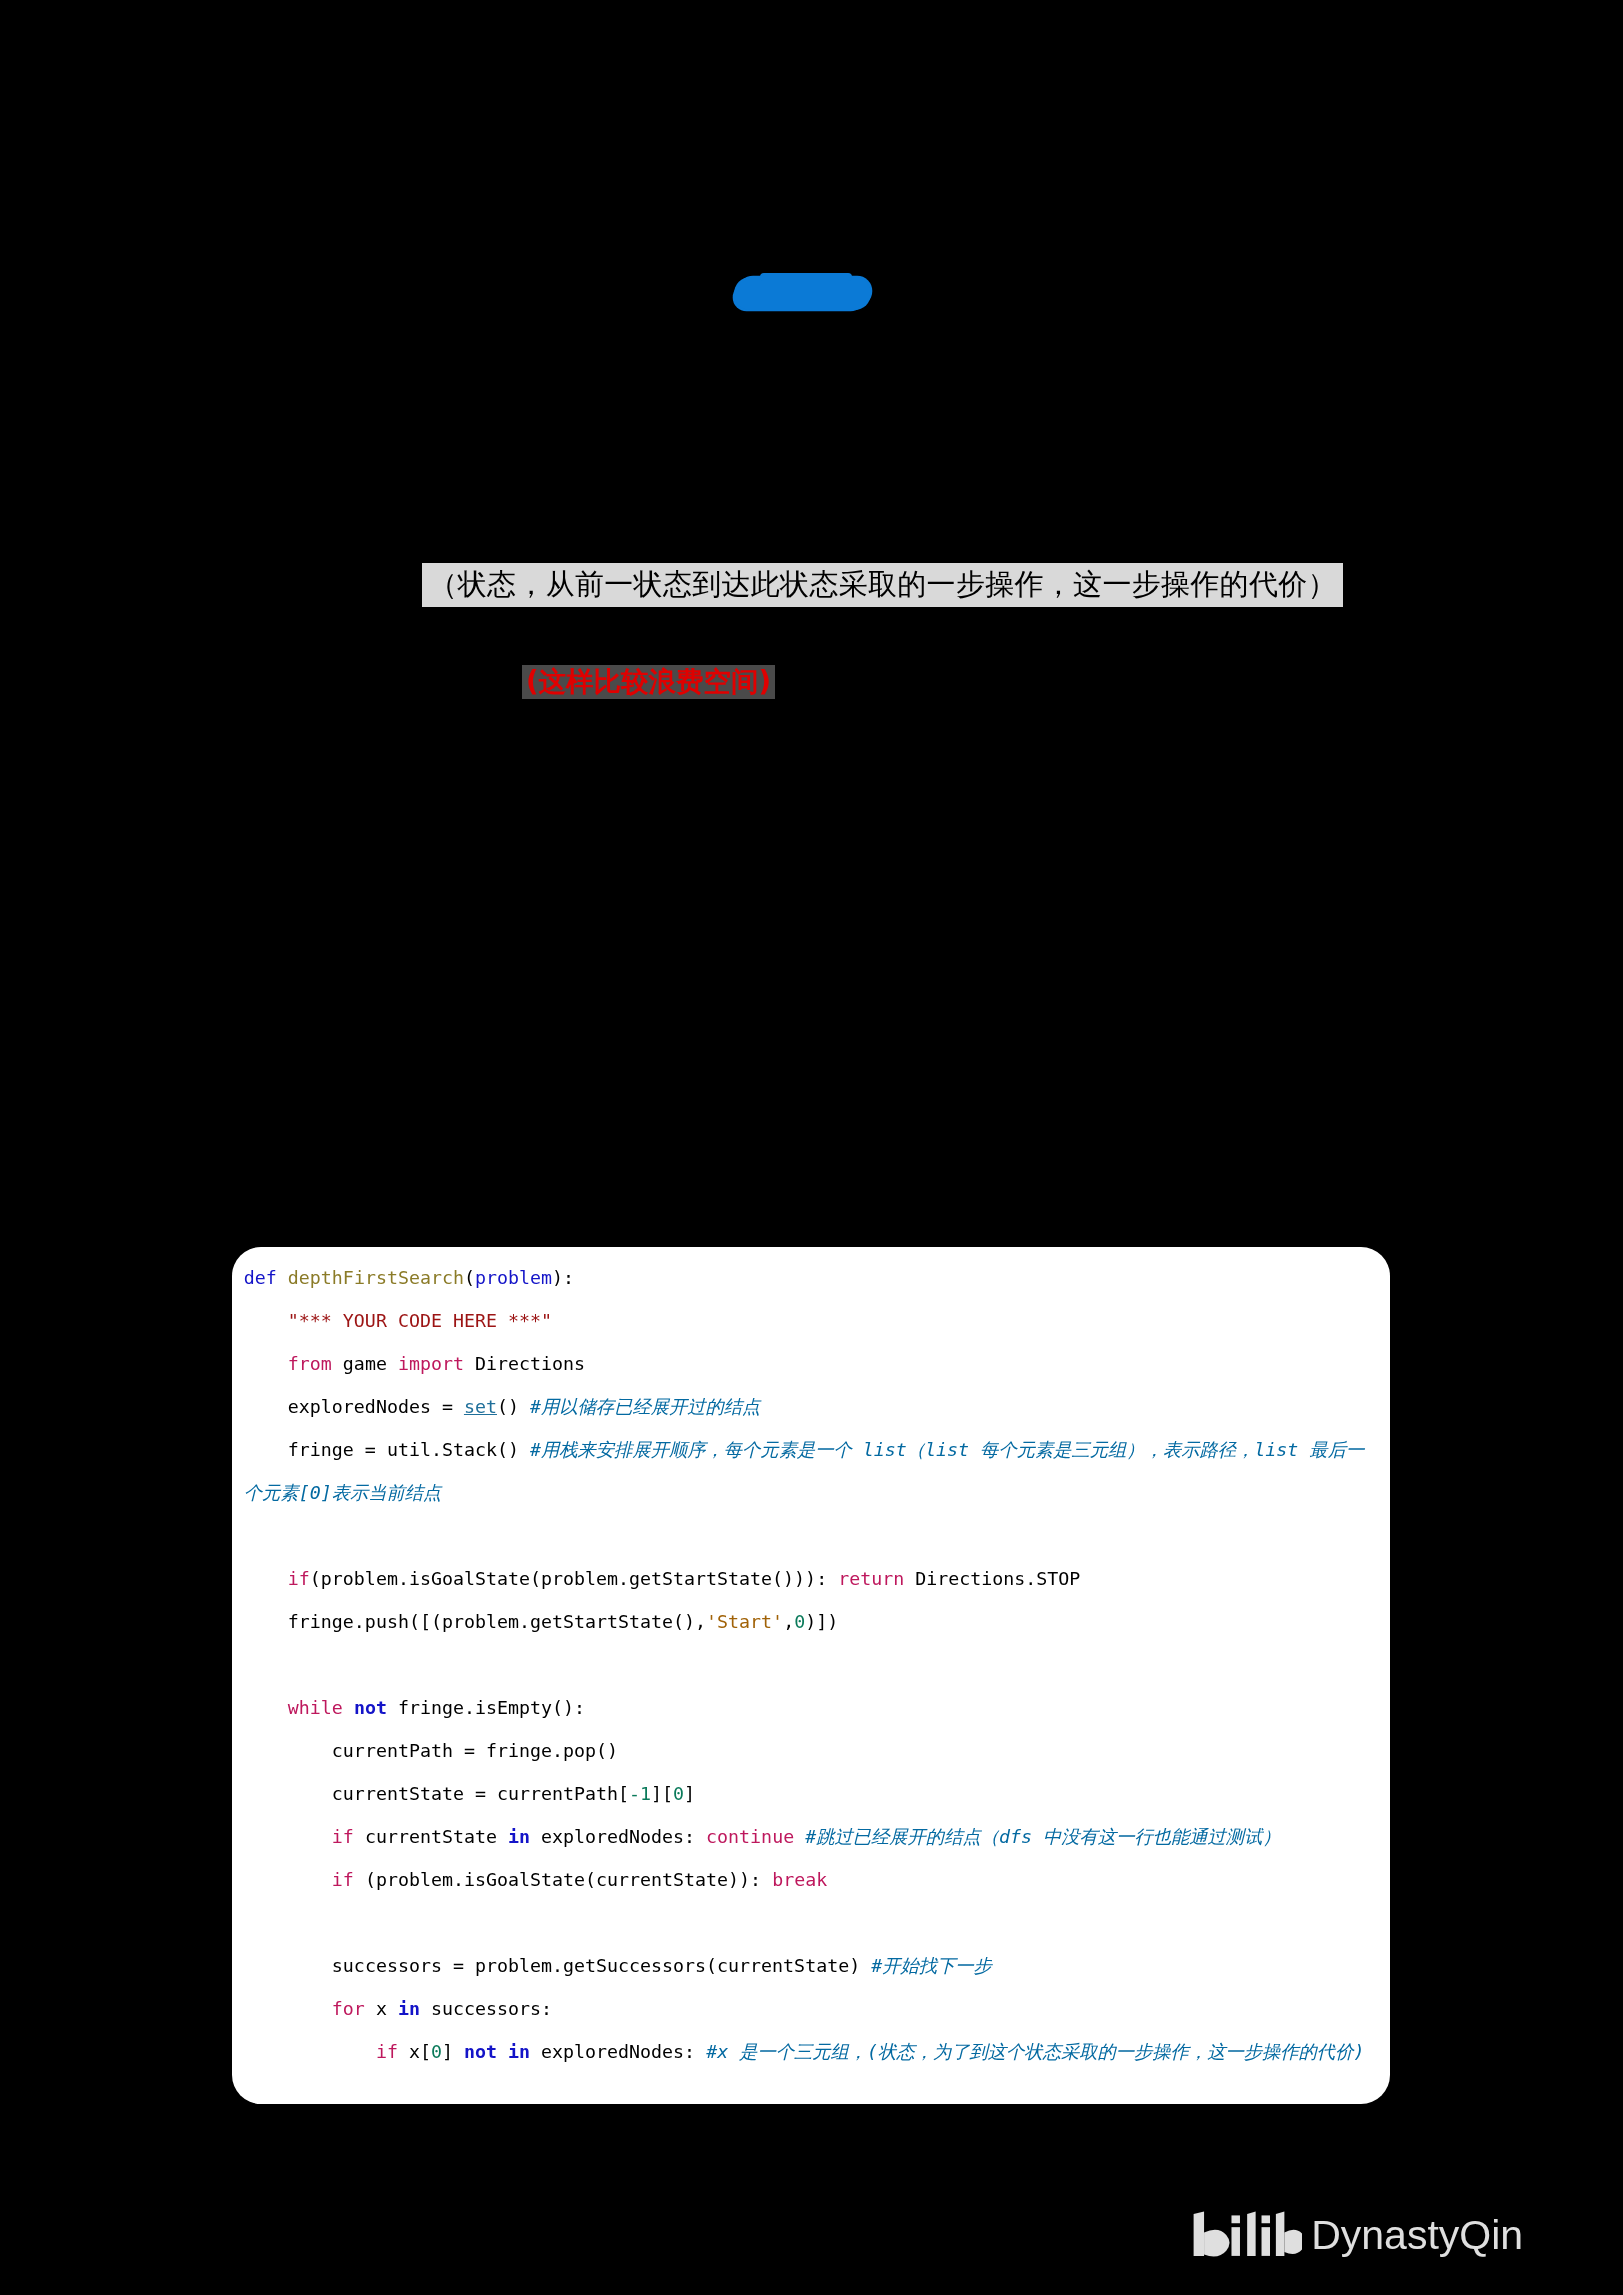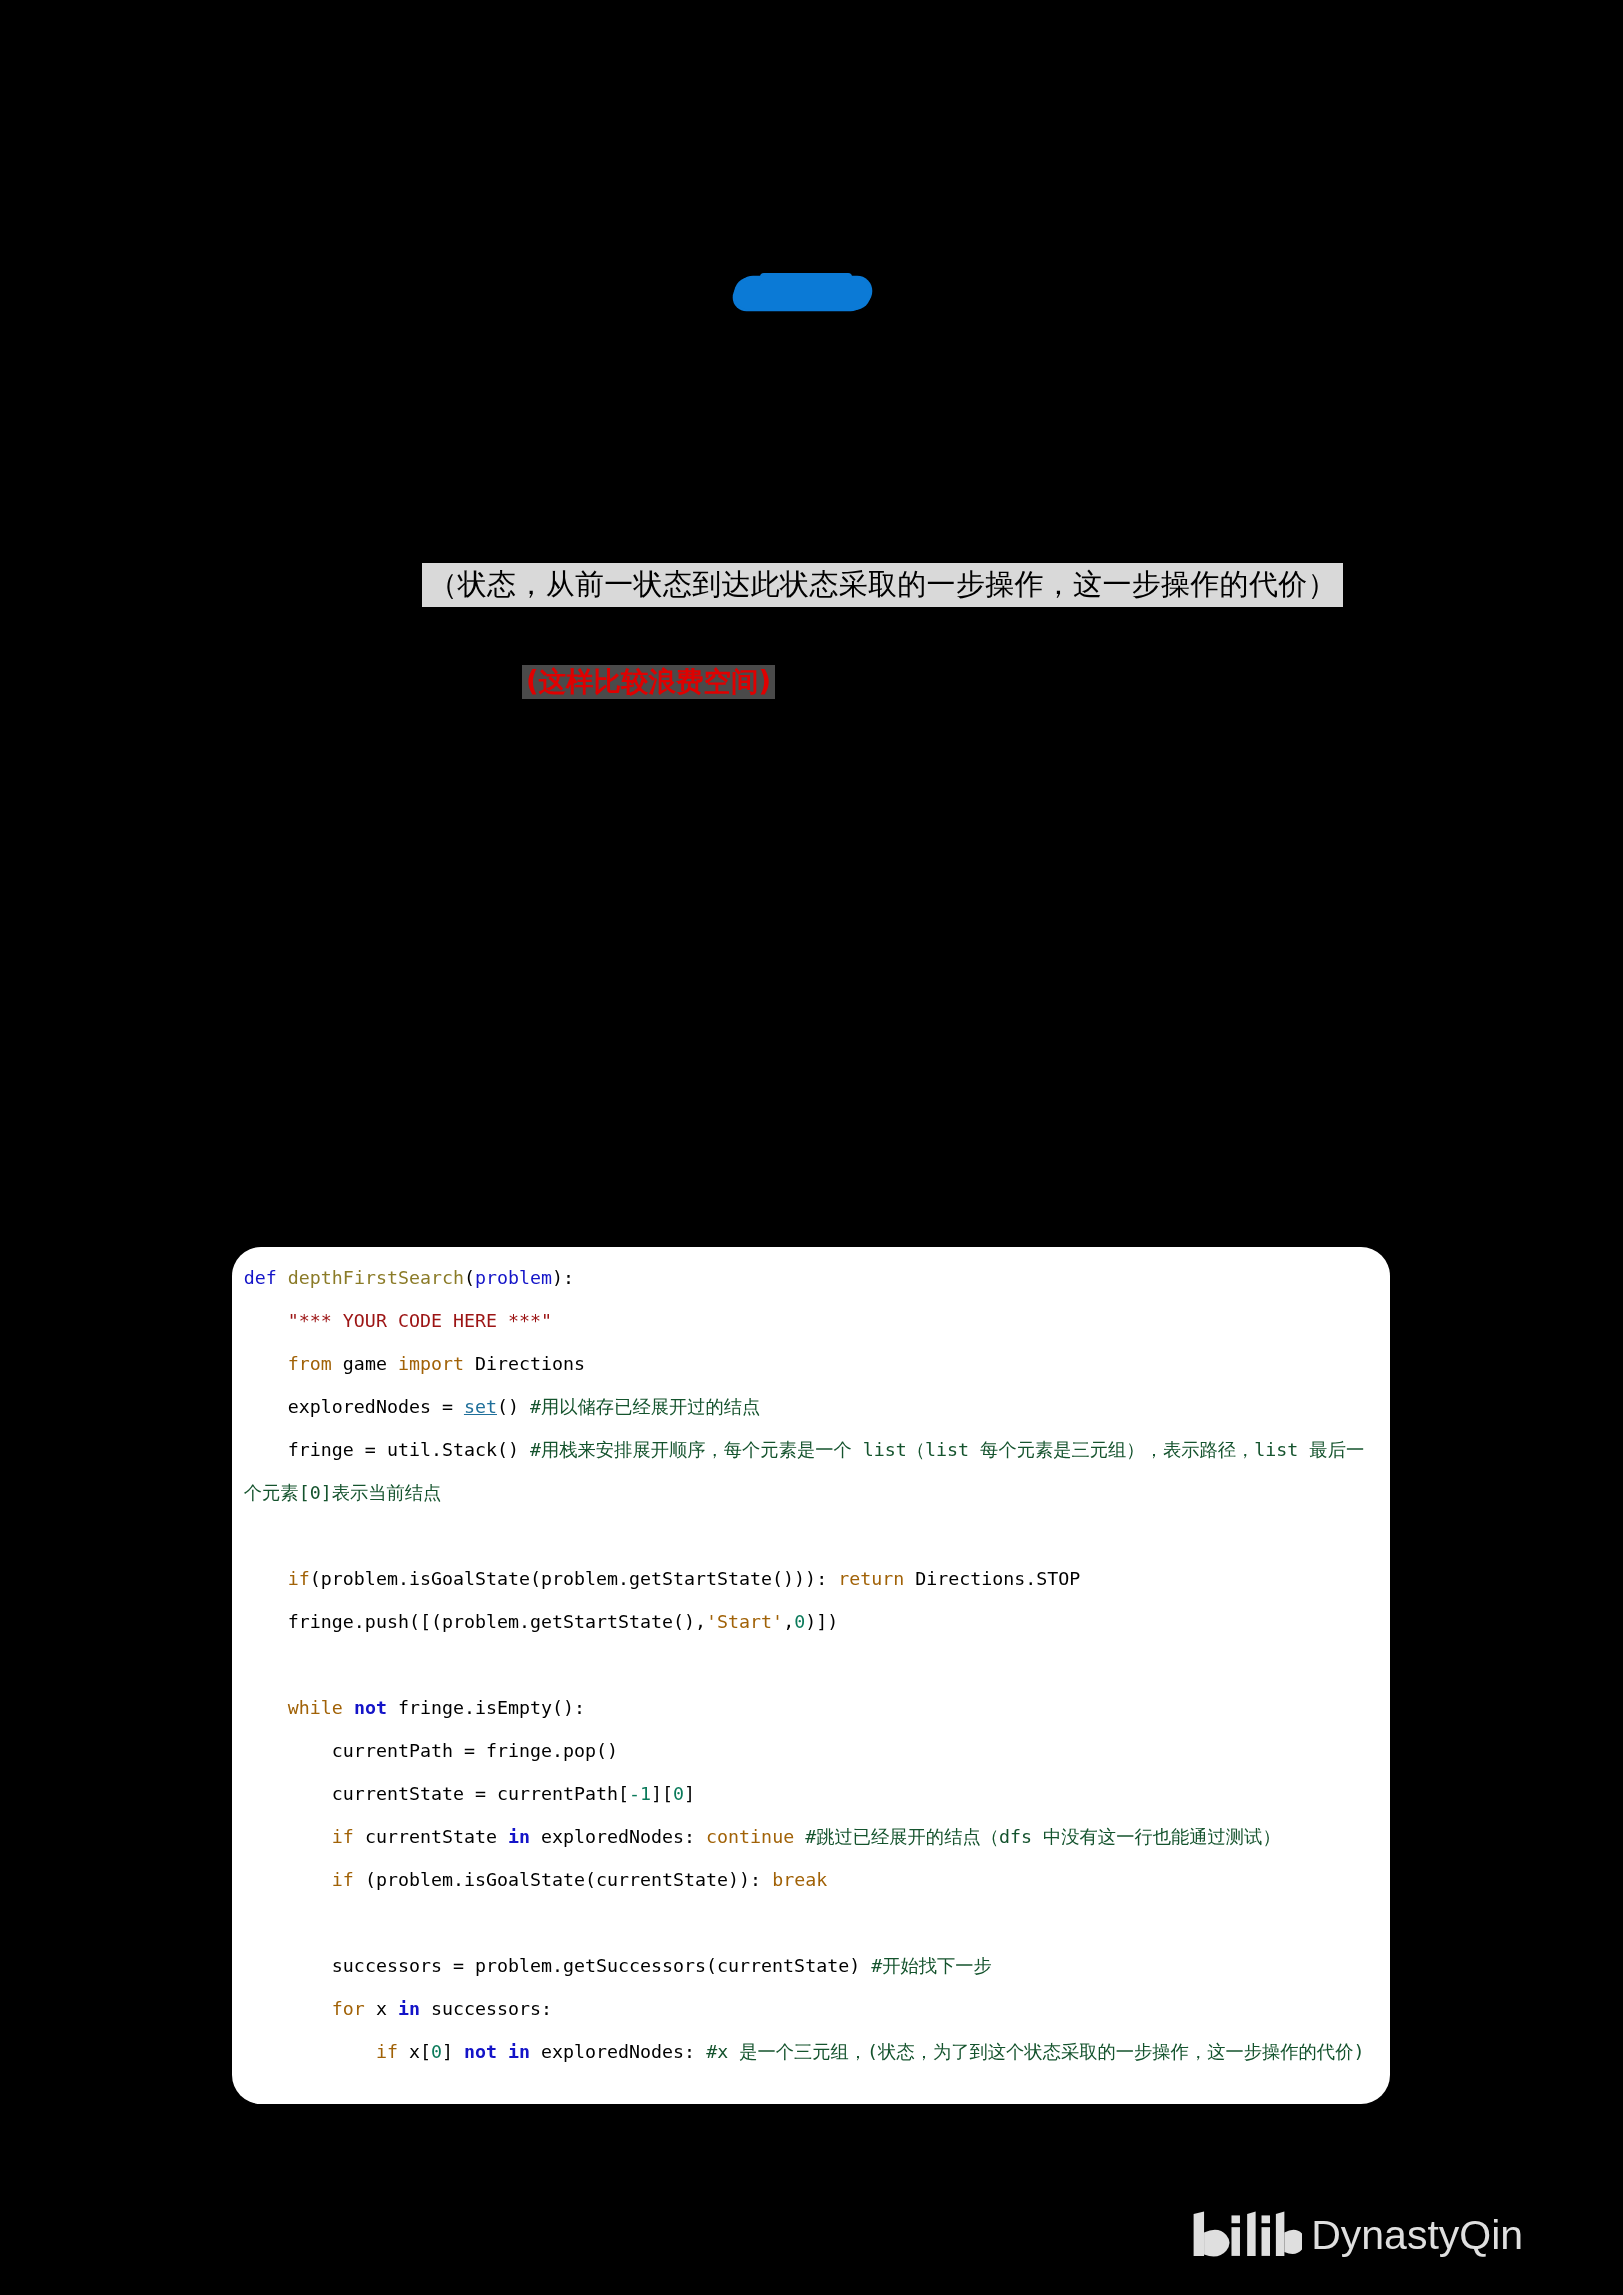--- a/index.html
+++ b/index.html
@@ -88,30 +88,30 @@
     font-family: "DejaVu Sans Mono", monospace;
     font-size: 18.3px;
     line-height: 43px;
     color: #000000;
     white-space: pre-wrap;
     word-break: break-word;
   }
   .code-line { min-height: 43px; }
   .code-line.blank { height: 43px; }
 
-  .tok-kw      { color: #a16207; }          
+  .tok-kw      { color: #be185d; }          
   .tok-def     { color: #1414c8; }          
   .tok-fname   { color: #8b7b28; }          
   .tok-param   { color: #1414c8; }          
   .tok-op-kw   { color: #1414c8; font-weight: bold; }          
   .tok-builtin { color: #1f6f9a; text-decoration: underline; }          
   .tok-str     { color: #9c1414; }          
   .tok-str2    { color: #a16207; }          
   .tok-num     { color: #0a7a5a; }          
-  .tok-comment { color: #14532d; }          
+  .tok-comment { color: #0369a1; font-style: italic; }          
 
   
   #watermark {
     position: absolute;
     left: 1191px;
     top: 2210px;
     display: flex;
     align-items: center;
     gap: 9.2px;
     opacity: 0.92;

